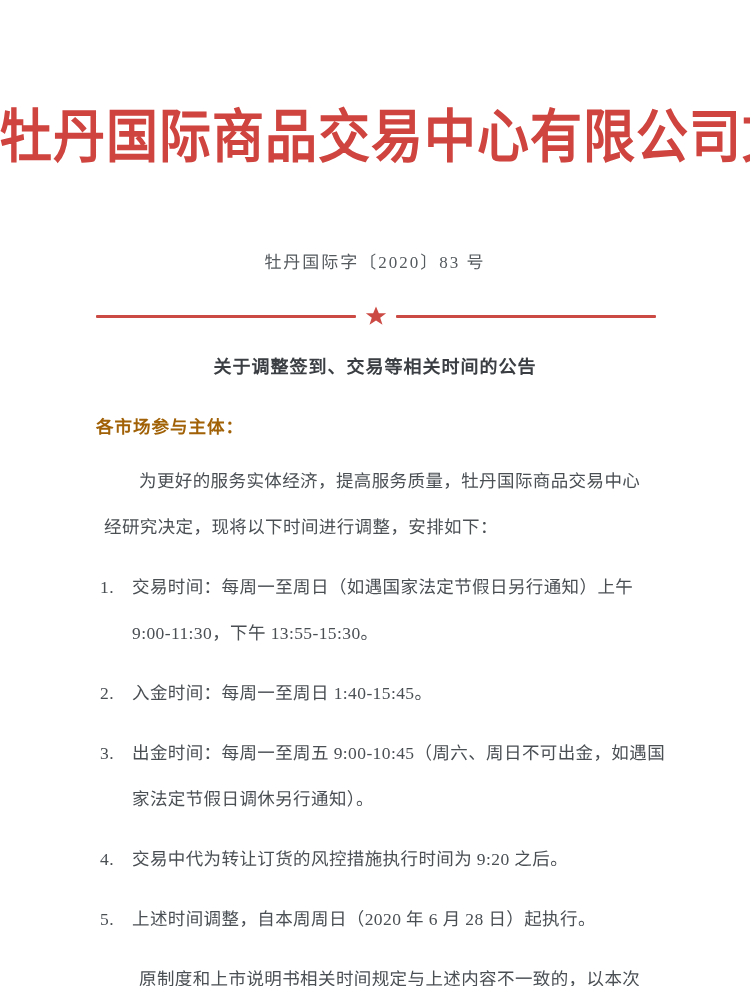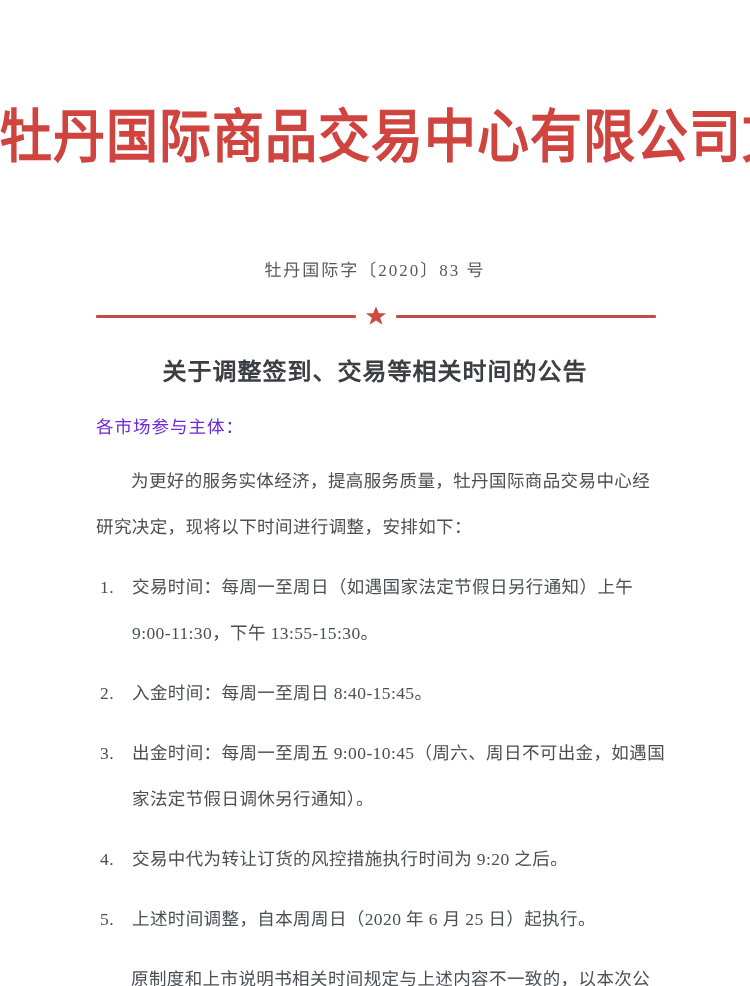--- a/index.html
+++ b/index.html
@@ -34,21 +34,21 @@
     line-height: 1;
     letter-spacing: 1px;
     white-space: nowrap;
     transform: scaleY(1.12);
     transform-origin: center top;
   }
 
   
   .doc-number {
     position: absolute;
-    top: 256px;
+    top: 248px;
     left: 0;
     right: 0;
     text-align: center;
     color: #555a5e;
     font-size: 17px;
     letter-spacing: 2px;
     font-family: "Liberation Serif", "DejaVu Serif", serif;
   }
 
   
@@ -80,46 +80,46 @@
   
   .doc-title {
     position: absolute;
     top: 352px;
     left: 0;
     right: 0;
     text-align: center;
     color: #3b3f43;
     font-family: "DejaVu Sans", "Liberation Sans", sans-serif;
     font-weight: 700;
-    font-size: 24px;
+    font-size: 18px;
     letter-spacing: 1px;
   }
 
   
   .body-area {
     position: absolute;
     top: 404px;
     left: 96px;
     width: 570px;
     color: #4a4f54;
     font-size: 17.5px;
     line-height: 46px;
   }
 
   .salutation {
-    font-weight: 400;
-    color: #6d28d9;
+    font-weight: 700;
+    color: #a16207;
     letter-spacing: 1px;
     margin-bottom: 8px;
   }
 
   .para {
     text-indent: 2em;
     letter-spacing: 0.4px;
-    margin: 0;
+    margin: 8px;
   }
 
   .para.closing {
     margin-top: 12px;
   }
 
   ol.clauses {
     list-style: none;
     margin: 14px 0 0 0;
     padding: 0;
@@ -164,23 +164,23 @@
   <div class="doc-title">关于调整签到、交易等相关时间的公告</div>
 
   <div class="body-area">
 
     <div class="salutation">各市场参与主体：</div>
 
     <p class="para">为更好的服务实体经济，提高服务质量，牡丹国际商品交易中心经研究决定，现将以下时间进行调整，安排如下：</p>
 
     <ol class="clauses">
       <li>交易时间：每周一至周日（如遇国家法定节假日另行通知）上午 9:00-11:30，下午 13:55-15:30。</li>
-      <li>入金时间：每周一至周日 8:40-15:45。</li>
+      <li>入金时间：每周一至周日 1:40-15:45。</li>
       <li>出金时间：每周一至周五 9:00-10:45（周六、周日不可出金，如遇国家法定节假日调休另行通知）。</li>
       <li>交易中代为转让订货的风控措施执行时间为 9:20 之后。</li>
-      <li>上述时间调整，自本周周日（2020 年 6 月 25 日）起执行。</li>
+      <li>上述时间调整，自本周周日（2020 年 6 月 28 日）起执行。</li>
     </ol>
 
     <p class="para closing">原制度和上市说明书相关时间规定与上述内容不一致的，以本次公告内容为准。</p>
 
   </div>
 
 </div>
 
 </body></html>

